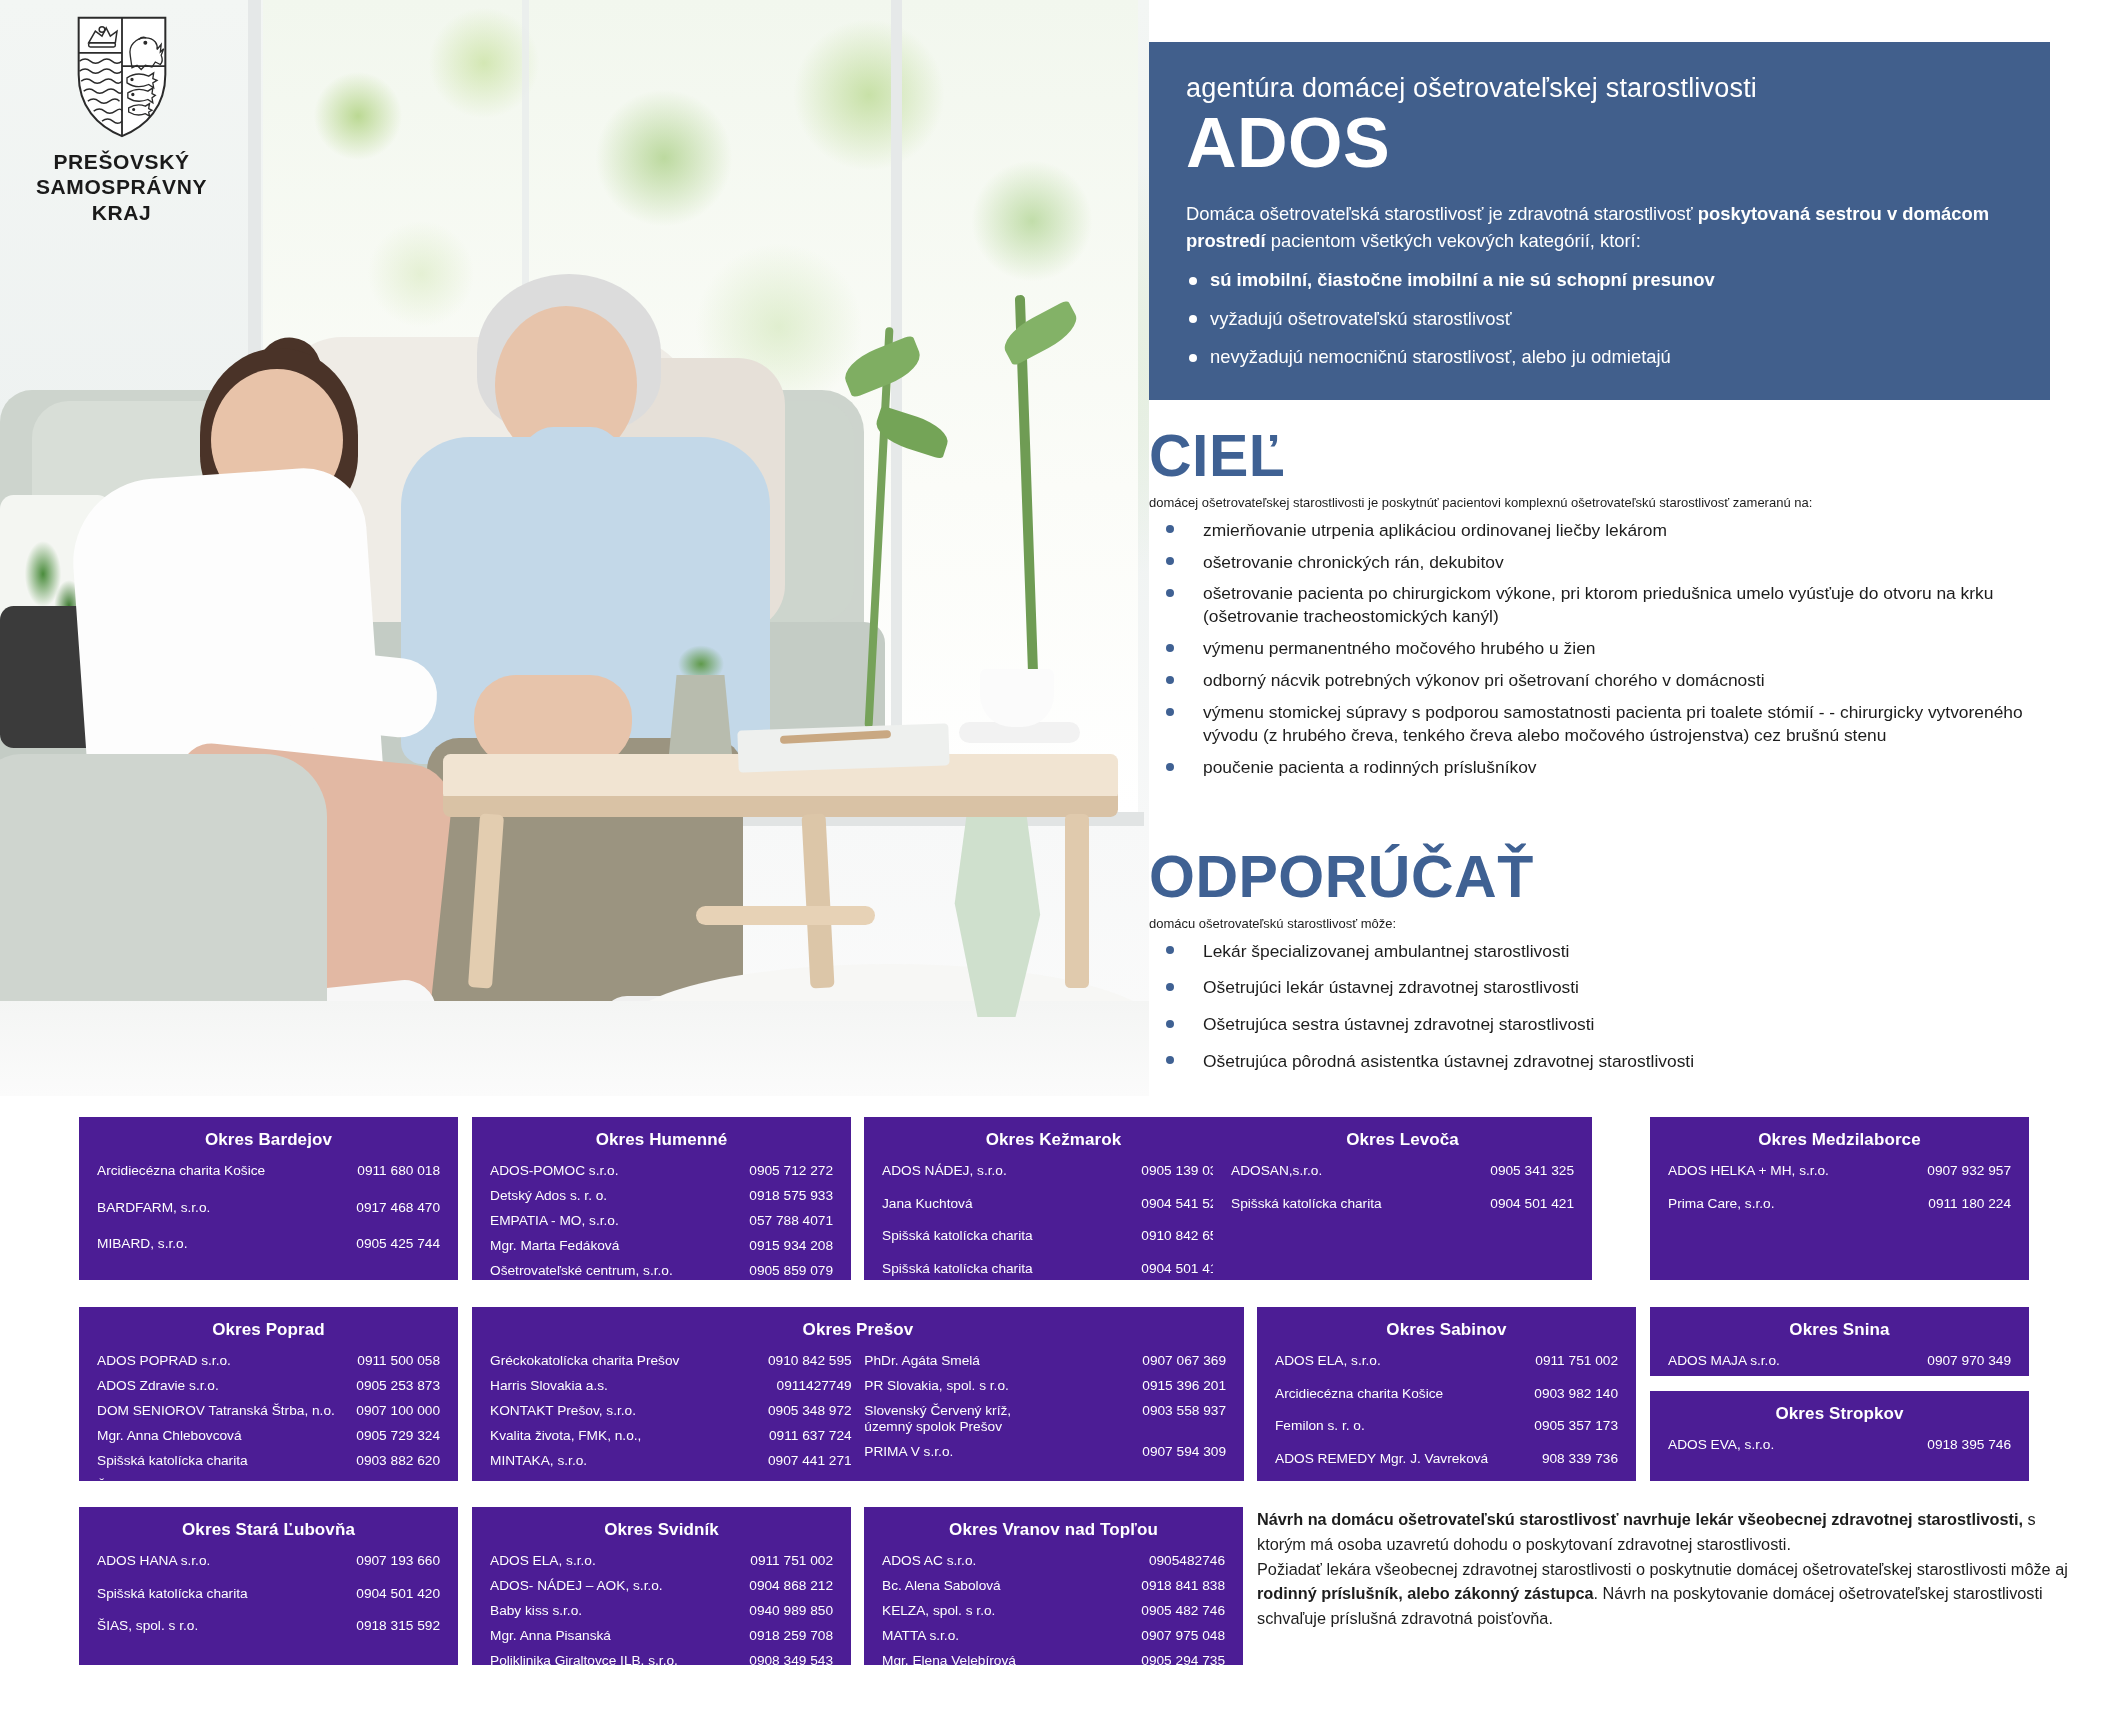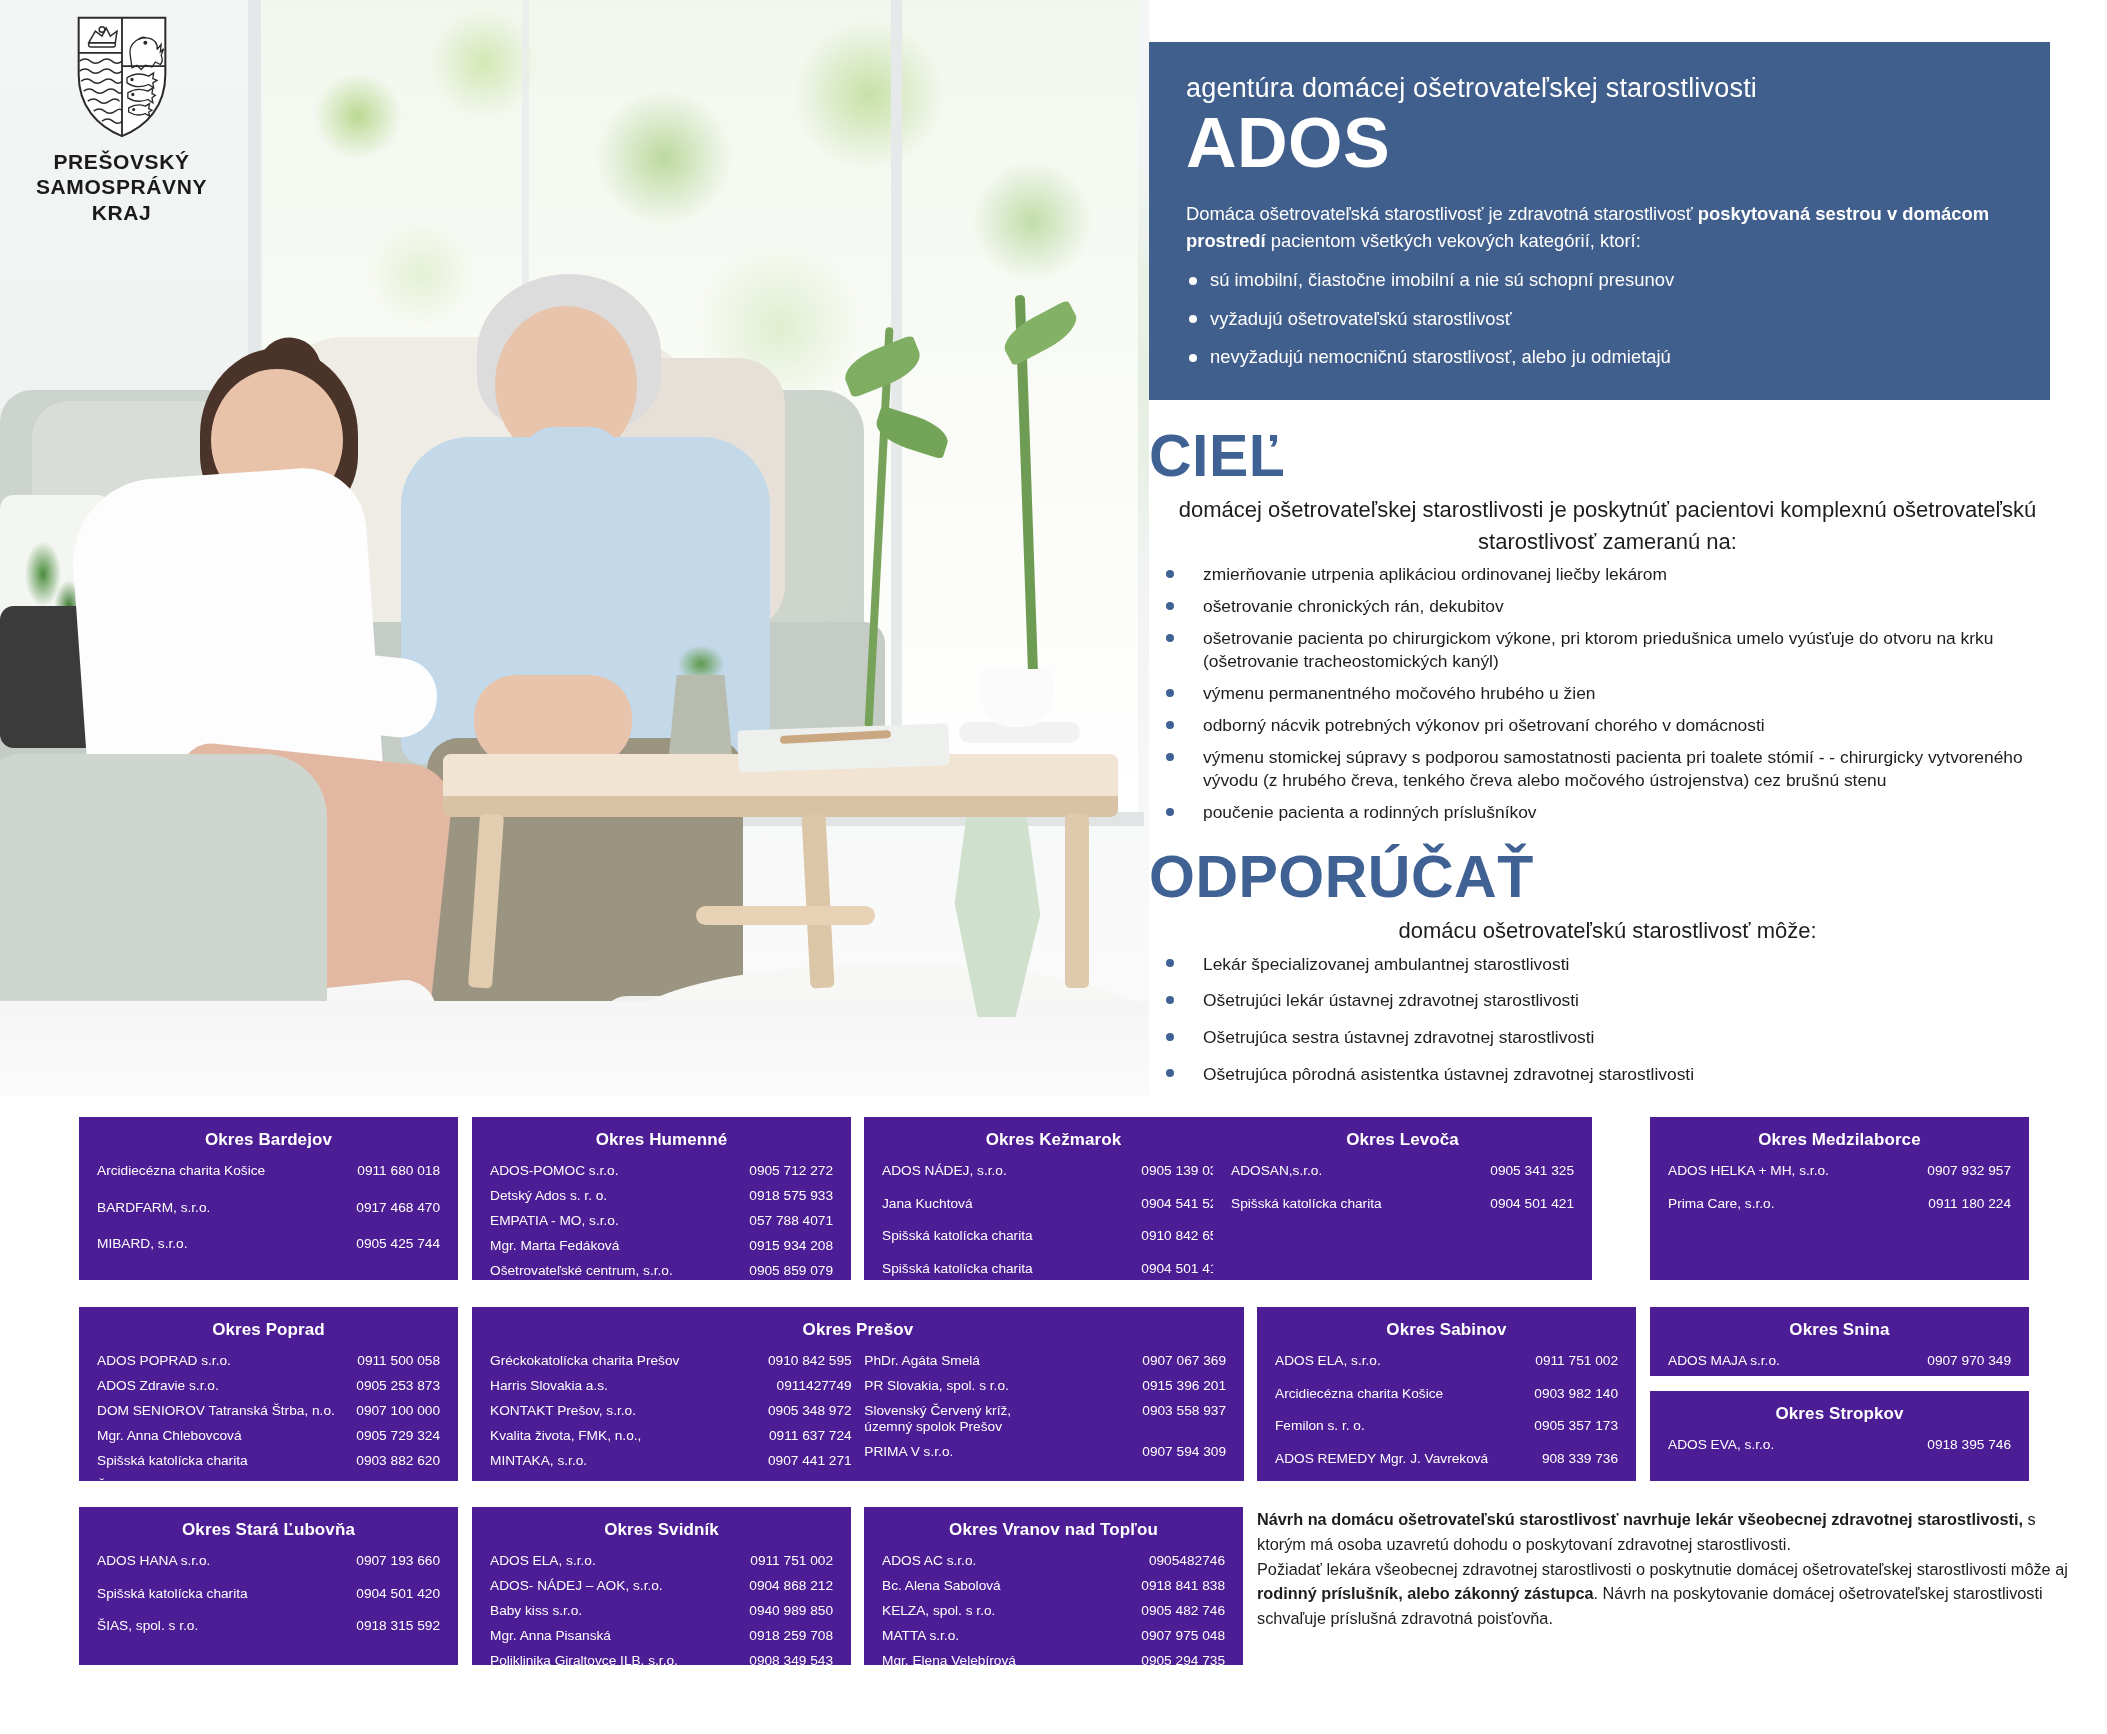--- a/index.html
+++ b/index.html
@@ -100,28 +100,28 @@
     background:#41periodic;background:#415f8c;
     padding:32px 37px 21px 37px;box-sizing:border-box;color:#fff;
   }
   .hdr-sub{font-size:27px;font-weight:400;letter-spacing:0.2px;line-height:1.1;}
   .hdr-title{font-size:70px;font-weight:800;letter-spacing:0.5px;line-height:1.05;margin:3.2px 0 21px 0;}
   .hdr-lead{font-size:18.4px;line-height:1.42;font-weight:400;}
   .hdr-lead b{font-weight:700;}
   .hdr-list{list-style:none;margin:14.8px 0 0 0;padding:0;}
   .hdr-list li{position:relative;padding-left:24px;font-size:18.4px;line-height:1.35;margin-bottom:13.7px;}
   .hdr-list li:before{content:"";position:absolute;left:3.2px;top:8.4px;width:8px;height:8px;border-radius:50%;background:#fff;}
-  .hdr-list li.bold{font-weight:400;}
+  .hdr-list li.bold{font-weight:700;}
 
   
   .sec{position:absolute;left:1149px;box-sizing:border-box;width:917px;}
   .sec-ciel{top:427px;}
   .sec-odp{top:848px;}
   .sec-h{font-size:59px;font-weight:800;color:#3f6193;letter-spacing:0.5px;line-height:1;margin:0 0 8.4px 0;}
-  .sec-lead{font-size:22px;line-height:1.45;color:#1d1d1d;margin:0 0 5.3px 0;text-align:center;}
+  .sec-lead{font-size:13px;line-height:1.45;color:#1d1d1d;margin:0 0 5.3px 0;}
   .sec-list{list-style:none;margin:3.2px 0 0 0;padding:0;}
   .sec-list li{position:relative;padding-left:54px;font-size:17.4px;line-height:1.32;color:#1d1d1d;margin-bottom:9px;}
   .sec-list li:before{content:"";position:absolute;left:17px;top:6.9px;width:8px;height:8px;border-radius:50%;background:#3f6193;}
   .sec-odp .sec-list li{margin-bottom:13.7px;}
 
   
   .cards{position:absolute;left:0;top:1117px;width:2108px;height:622px;}
   .card{position:absolute;background:#4c1d95;color:#fff;box-sizing:border-box;padding:9.5px 18px 11.6px 18px;}
   .card-title{text-align:center;font-size:17px;font-weight:700;margin:3.2px 0 13.7px 0;letter-spacing:0.1px;}
   .rows{display:flex;}

